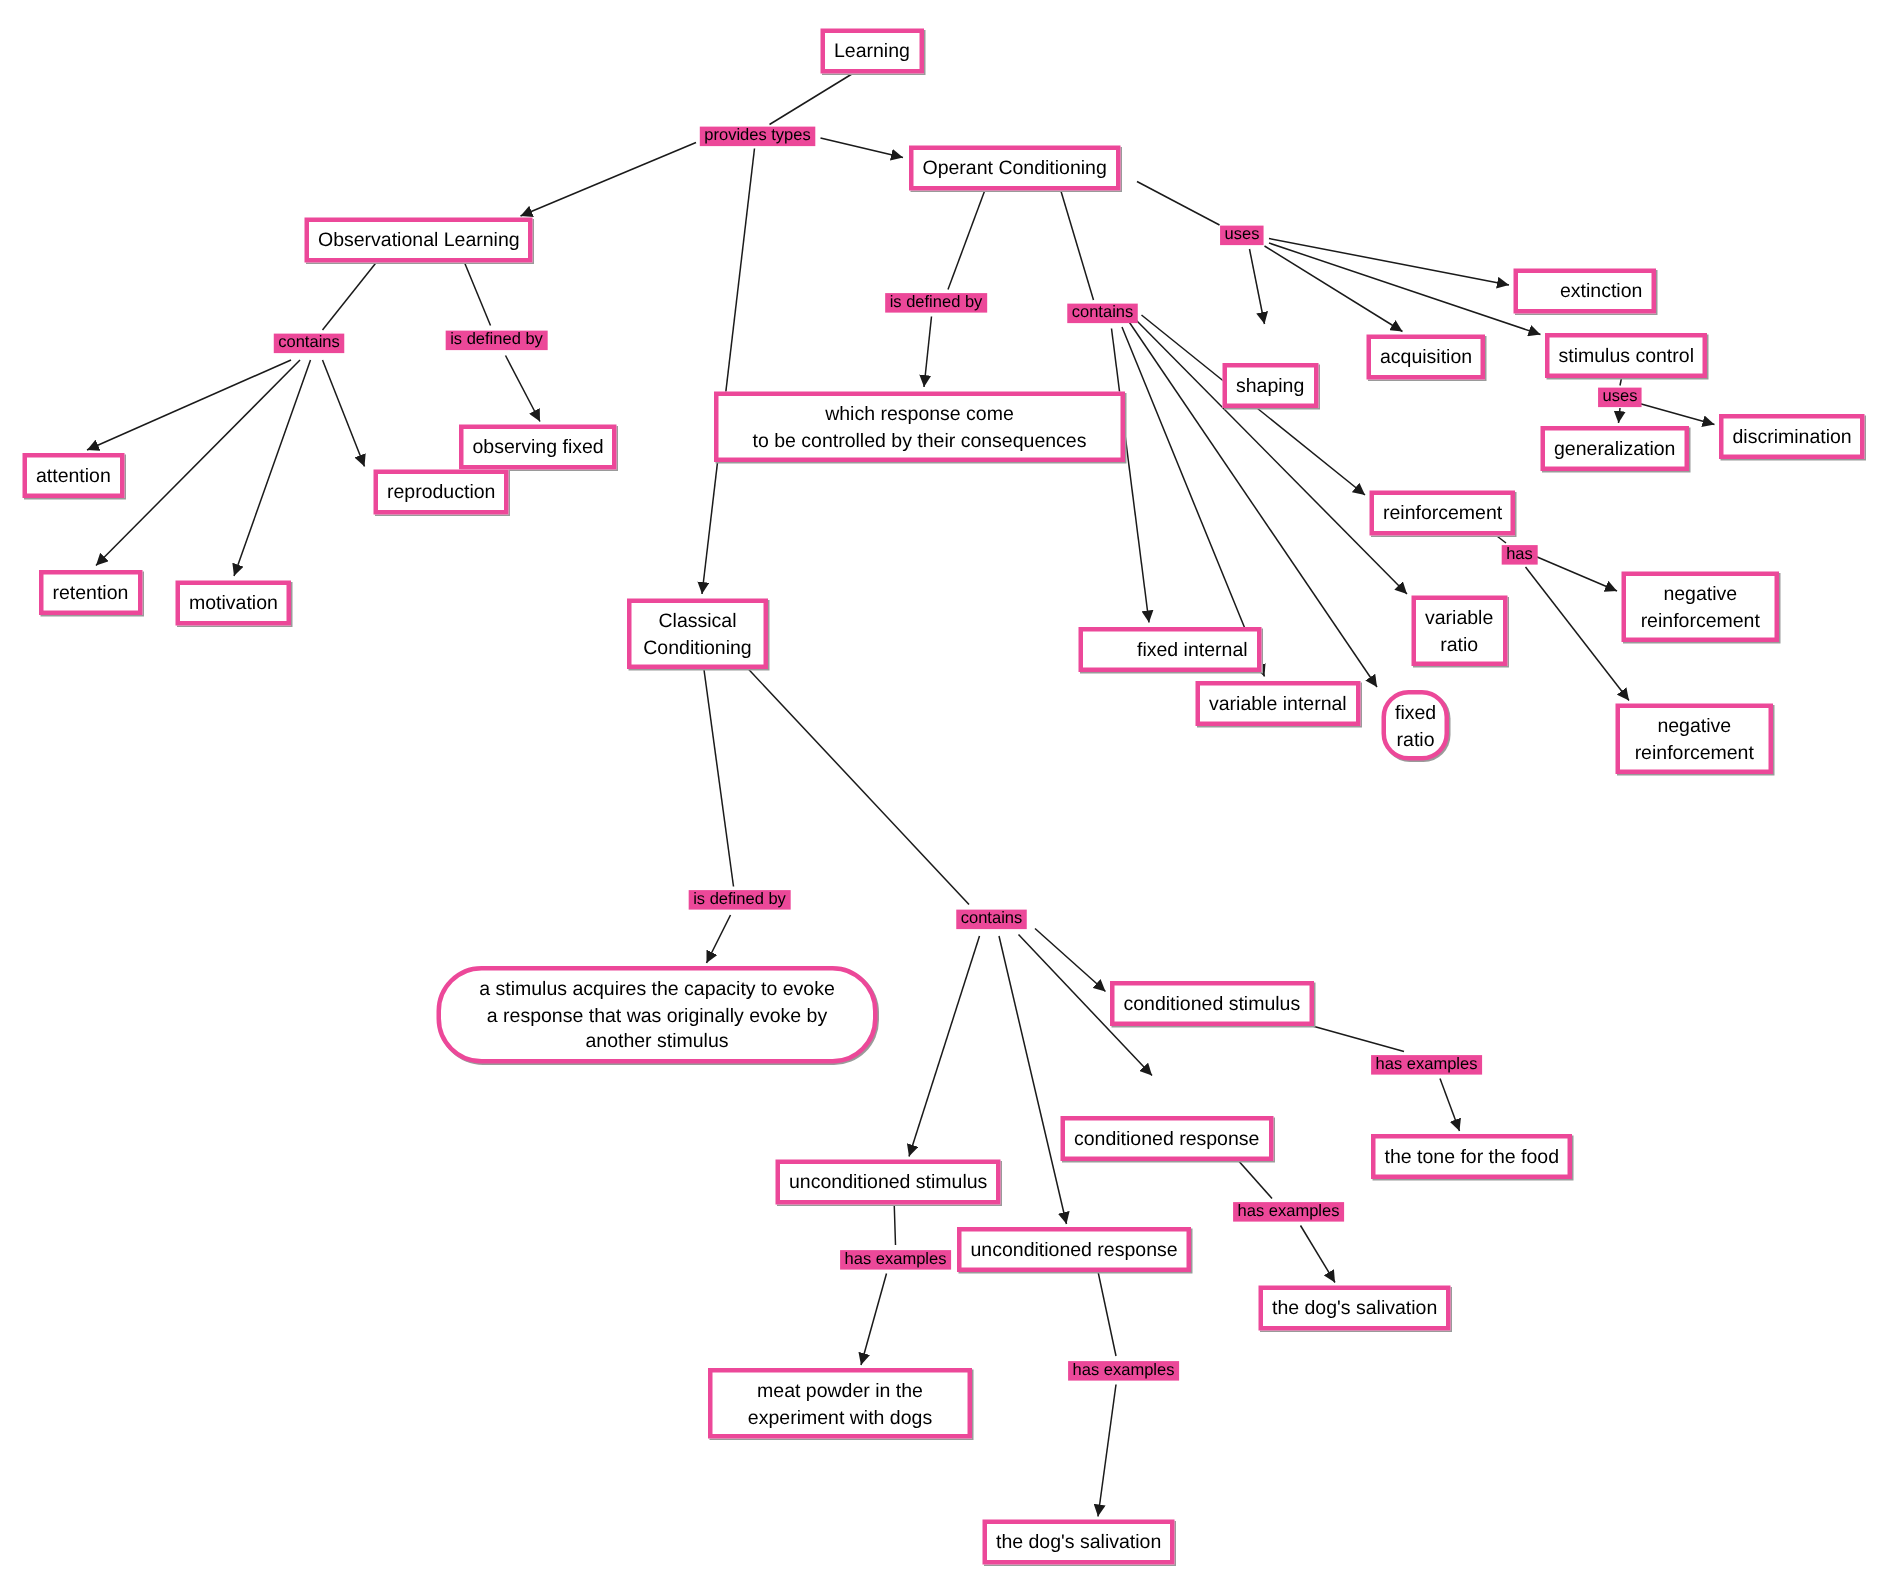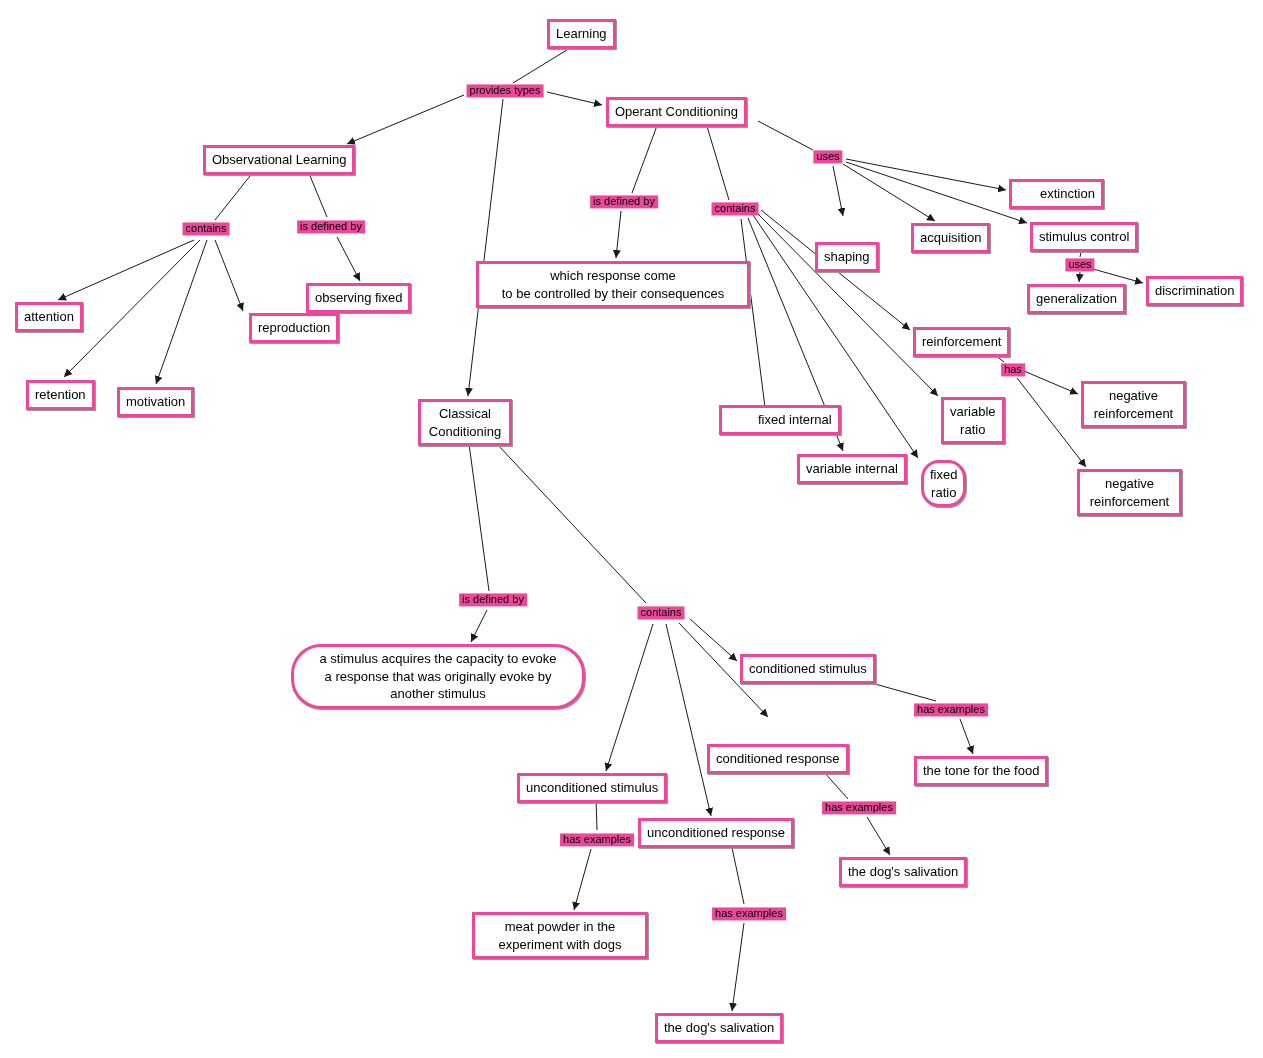--- a/index.html
+++ b/index.html
@@ -130,21 +130,21 @@
 to be controlled by their consequences</div>
   <div class="node" style="left:418px; top:399px; width:94px;">Classical
 Conditioning</div>
   <div class="node" style="left:815px; top:219px;margin-top:23px;">shaping</div>
   <div class="node" style="left:911px; top:223px;">acquisition</div>
   <div class="node" style="left:1009px; top:179px;padding-left:28px;">extinction</div>
   <div class="node" style="left:1030px; top:222px;">stimulus control</div>
   <div class="node" style="left:1027px; top:284px;">generalization</div>
   <div class="node" style="left:1146px; top:276px;">discrimination</div>
   <div class="node" style="left:913px; top:327px;">reinforcement</div>
-  <div class="node" style="left:719px; top:405px;padding-left:36px;">fixed internal</div>
+  <div class="node" style="left:719px; top:418px;padding-left:36px;">fixed internal</div>
   <div class="node" style="left:797px; top:454px;">variable internal</div>
   <div class="node" style="left:921px; top:460px;border-radius:18px;">fixed
 ratio</div>
   <div class="node" style="left:941px; top:397px;">variable
 ratio</div>
   <div class="node" style="left:1081px; top:381px; width:105px;">negative
 reinforcement</div>
   <div class="node" style="left:1077px; top:469px; width:105px;">negative
 reinforcement</div>
   <div class="node" style="left:291px; top:644px; width:294px;border-radius:30px;">a stimulus acquires the capacity to evoke

